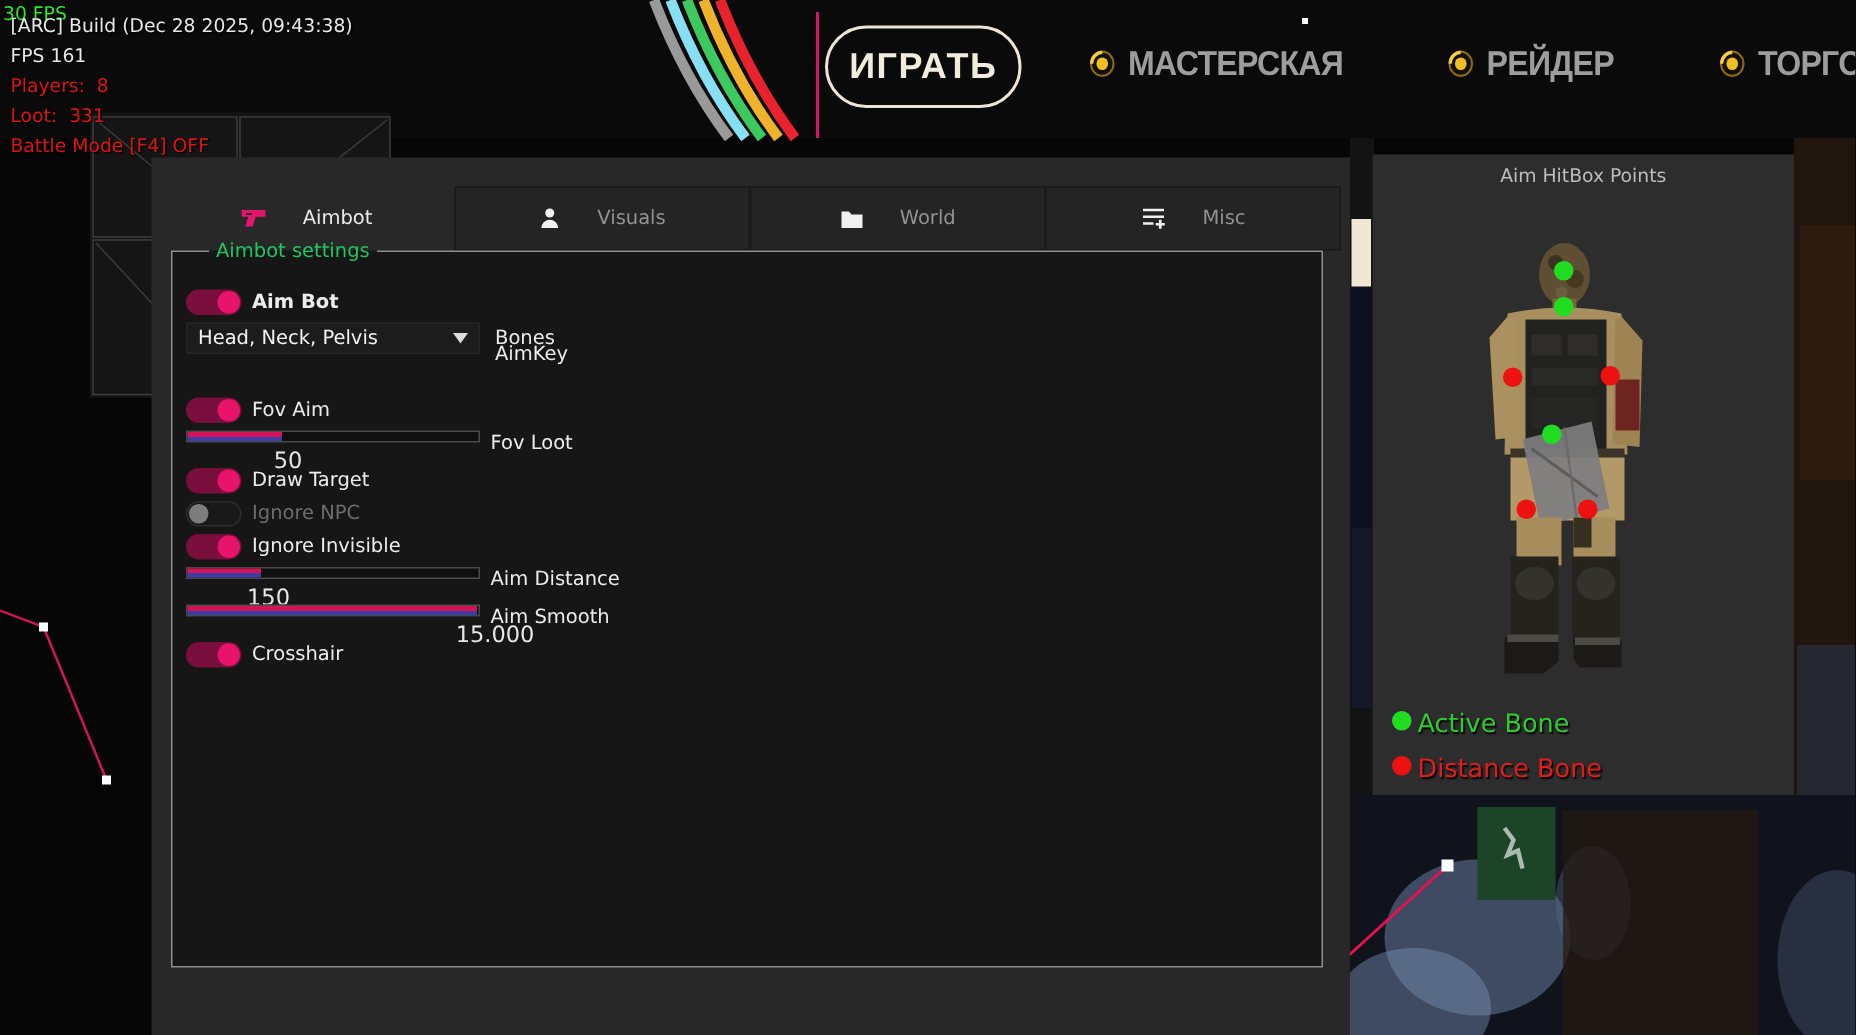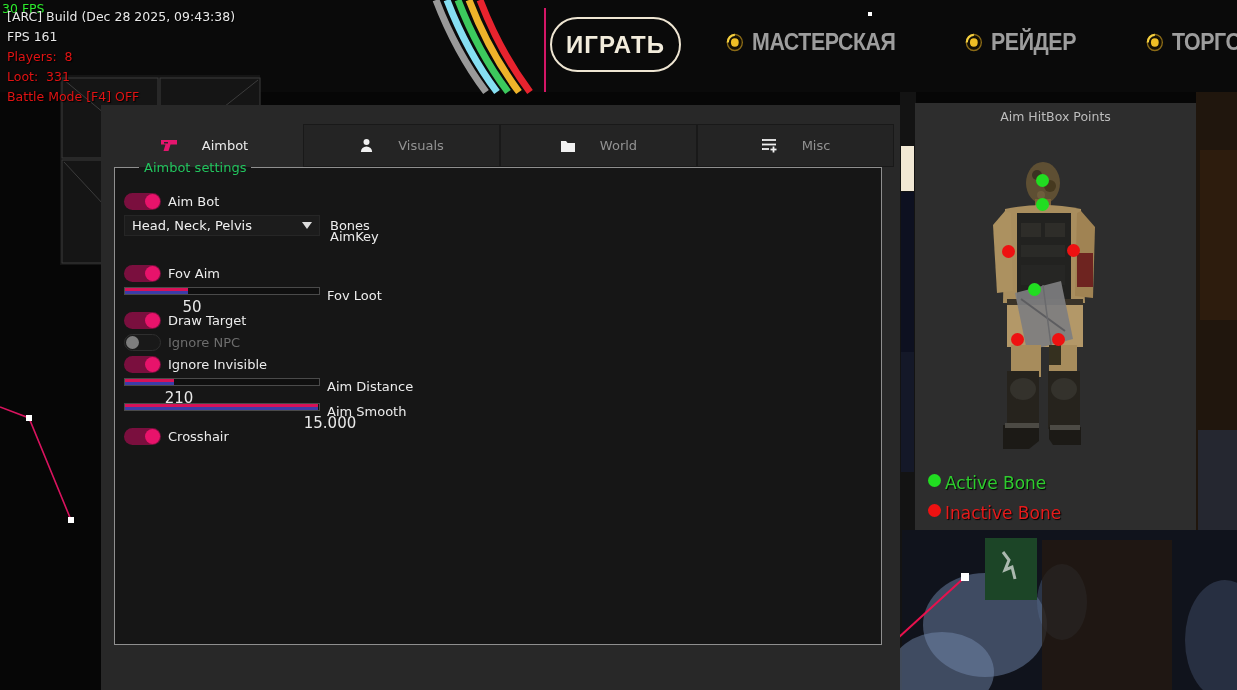--- a/index.html
+++ b/index.html
@@ -190,21 +190,21 @@
       <span class="tlabel">Misc</span>
     </div>
 
     <fieldset class="group">
       <legend>Aimbot settings</legend>
     </fieldset>
 
     <div class="toggle on" style="left:23px;top:88px;">
         <div class="knob"></div>
       </div>
-    <div class="ctl-label" style="left:67px;top:89px;">Aim Bot</div>
+    <div class="ctl-label" style="left:67px;top:89px;font-weight:bold;">Aim Bot</div>
 
     <div class="combo" style="left:23px;top:110px;">
       <span>Head, Neck, Pelvis</span>
       <span class="combo-arrow"></span>
     </div>
     <div class="ctl-label" style="left:229px;top:113px;">Bones</div>
 
     <div class="ctl-label" style="left:229px;top:124px;">AimKey</div>
 
     <div class="toggle on" style="left:23px;top:160px;">
@@ -230,21 +230,21 @@
 
     <div class="toggle on" style="left:23px;top:251px;">
         <div class="knob"></div>
       </div>
     <div class="ctl-label" style="left:67px;top:252px;">Ignore Invisible</div>
 
     <div class="slider" style="left:23px;top:273px;">
         <div class="fill" style="width:49px;"></div>
       </div>
     <div class="ctl-label" style="left:226px;top:274px;">Aim Distance</div>
-    <div class="slider-value" style="left:58px;top:284px;width:40px;">210</div>
+    <div class="slider-value" style="left:58px;top:284px;width:40px;">150</div>
 
     <div class="slider" style="left:23px;top:298px;">
         <div class="fill" style="width:193px;"></div>
       </div>
     <div class="ctl-label" style="left:226px;top:299px;">Aim Smooth</div>
     <div class="slider-value" style="left:199px;top:309px;width:60px;">15.000</div>
 
     <div class="toggle on" style="left:23px;top:323px;">
         <div class="knob"></div>
       </div>
@@ -301,16 +301,16 @@
     <div class="dot g" style="left:121px;top:95px;"></div>
     <div class="dot r" style="left:87px;top:142px;"></div>
     <div class="dot r" style="left:152px;top:141px;"></div>
     <div class="dot g" style="left:113px;top:180px;"></div>
     <div class="dot r" style="left:96px;top:230px;"></div>
     <div class="dot r" style="left:137px;top:230px;"></div>
 
     <div class="hb-leg-dot" style="left:13px;top:371px;background:#21dd21;"></div>
     <div class="hb-leg-label" style="left:30px;top:370px;color:#2ecc2e;">Active Bone</div>
     <div class="hb-leg-dot" style="left:13px;top:401px;background:#ee1111;"></div>
-    <div class="hb-leg-label" style="left:30px;top:400px;color:#e51b1b;">Inactive Bone</div>
+    <div class="hb-leg-label" style="left:30px;top:400px;color:#e51b1b;">Distance Bone</div>
   </div>
 
 </div>
 
 </body></html>

